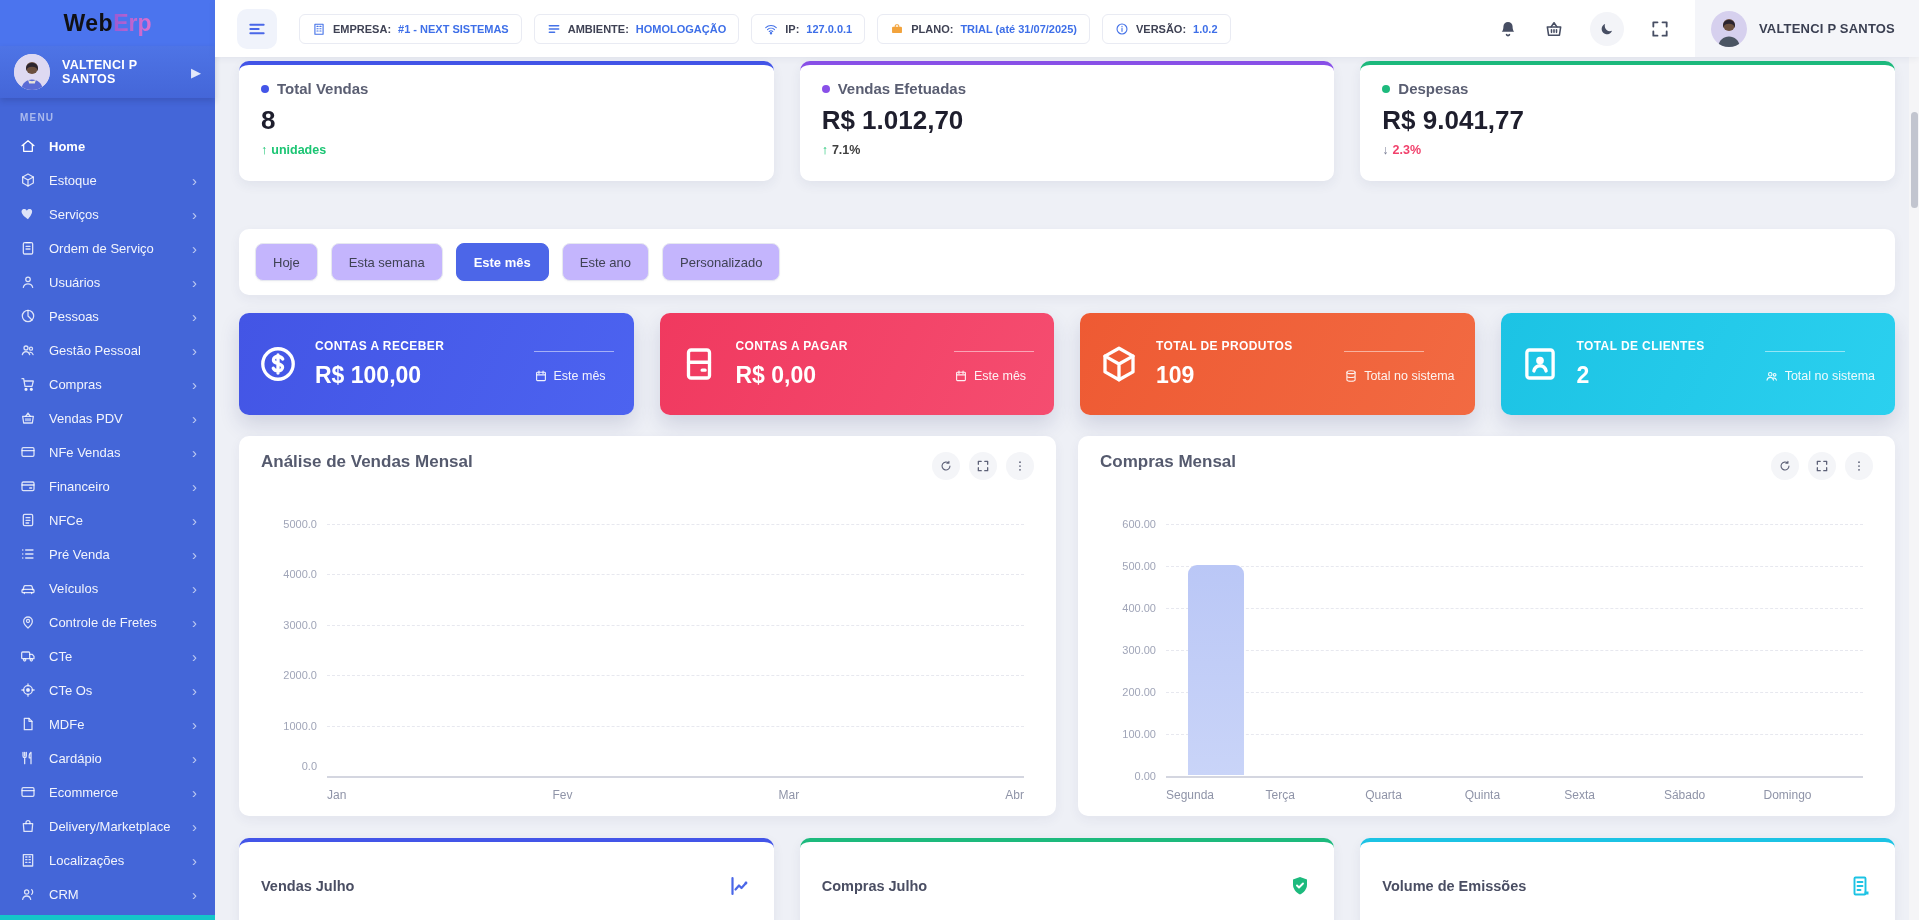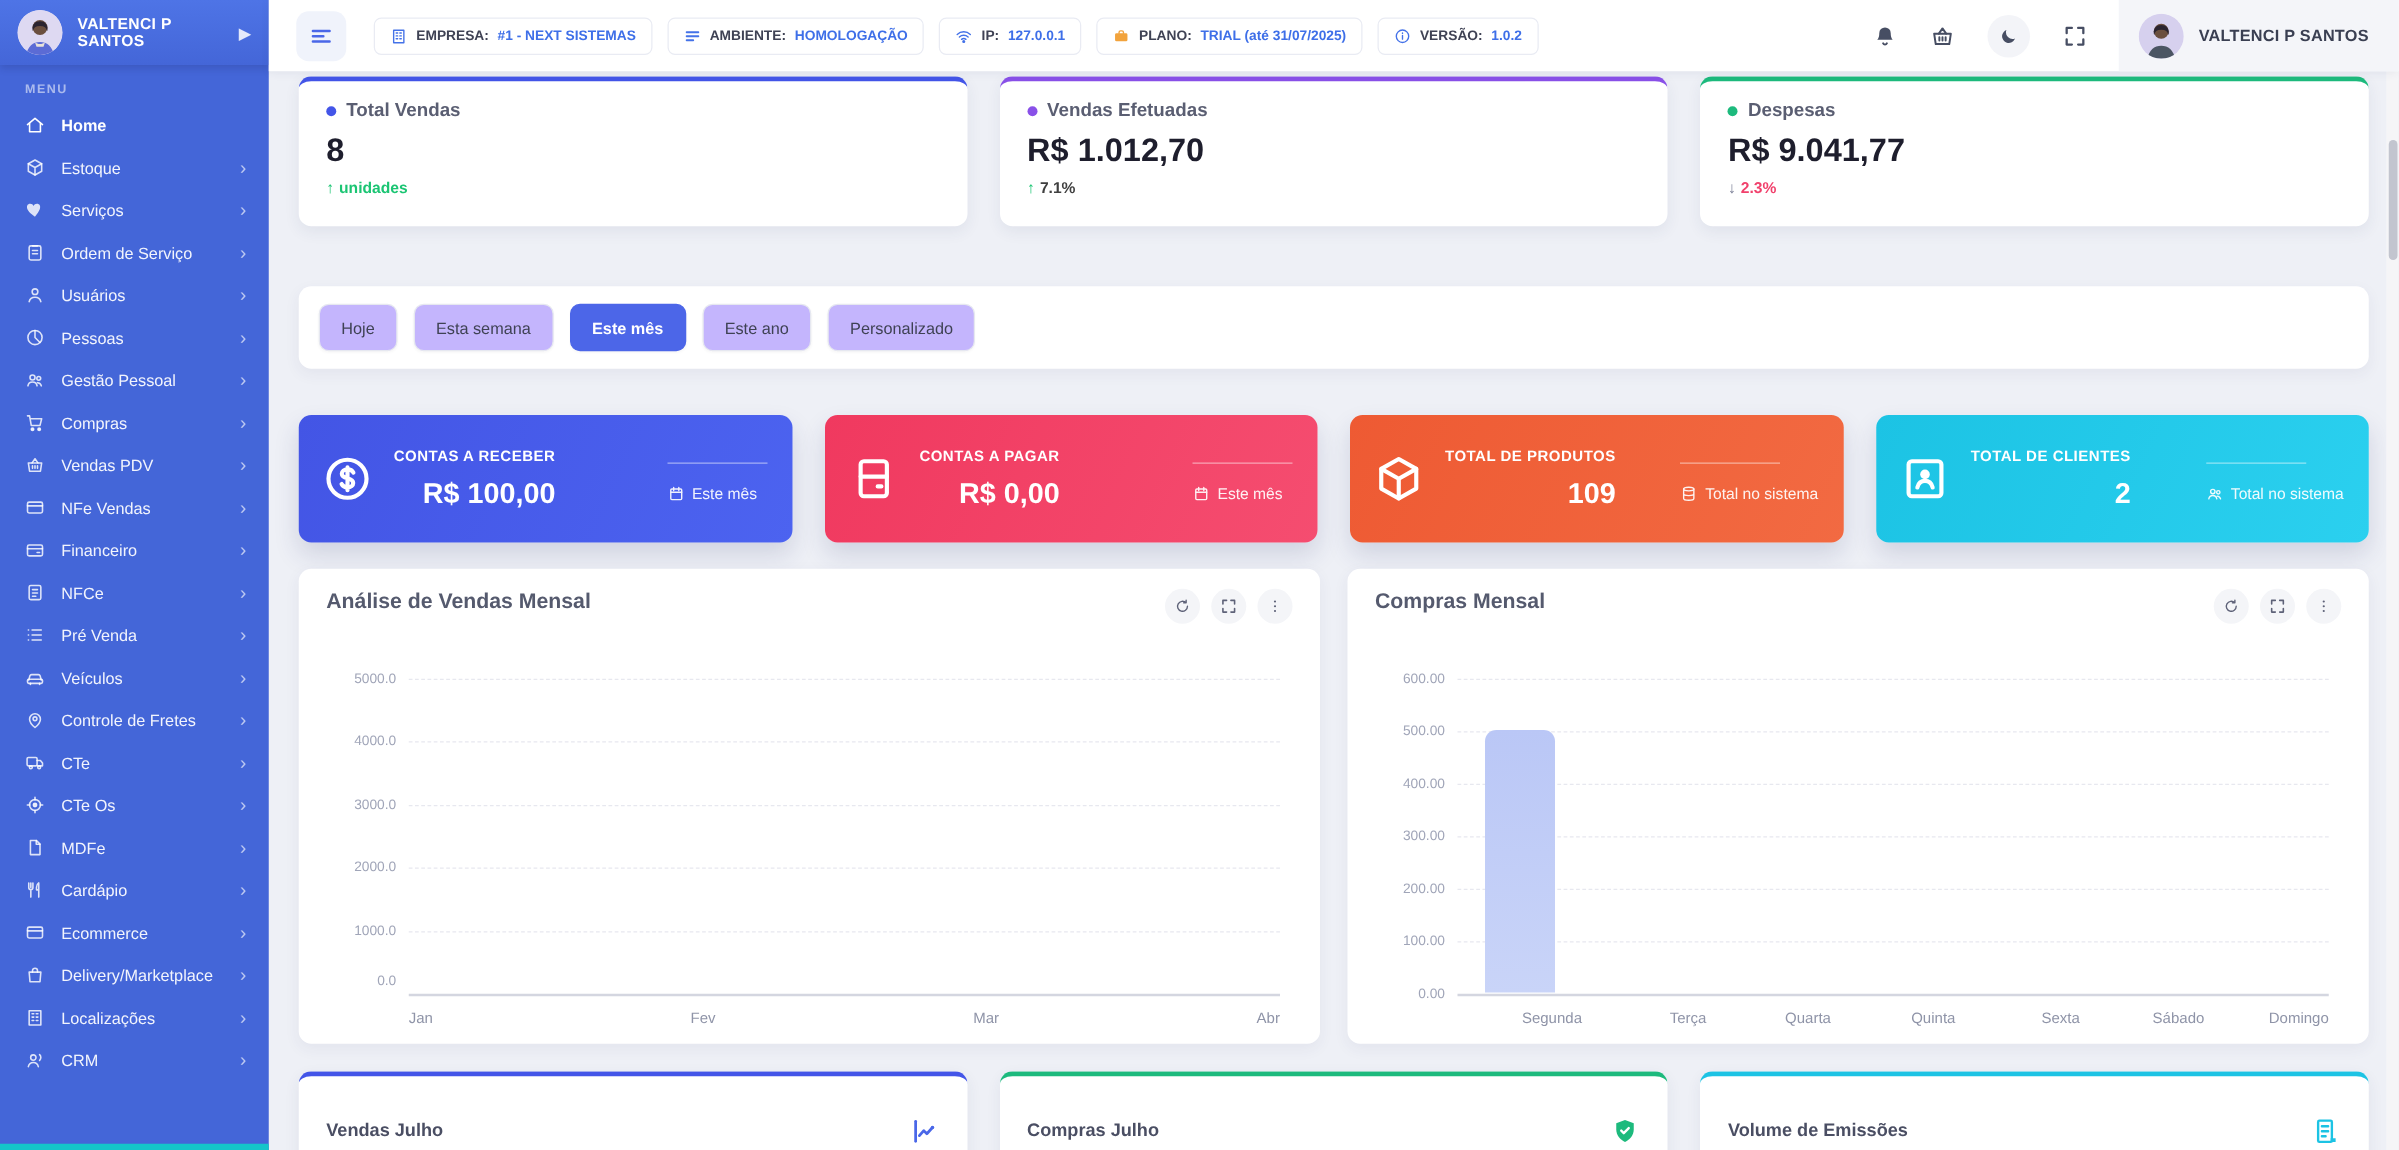--- a/index.html
+++ b/index.html
@@ -41,21 +41,21 @@
   .user-chip { height:57px; background:#f4f5f9; display:flex; align-items:center; gap:12px; padding:0 24px 0 16px; margin-left:12px; cursor:pointer; }
   .user-chip .name { font-size:13px; font-weight:bold; color:#3a3f52; letter-spacing:.2px; }
 
   
   .content { flex:1; padding:0 24px; overflow:hidden; }
   .grid3 { display:grid; grid-template-columns:repeat(3,1fr); gap:26px; }
   .grid4 { display:grid; grid-template-columns:repeat(4,1fr); gap:26px; }
   .grid2 { display:grid; grid-template-columns:repeat(2,1fr); gap:22px; }
   #stats  { margin-top:4px; }
   #filters{ margin-top:48px; }
-  #kpis   { margin-top:37px;text-align:right; }
+  #kpis   { margin-top:18px; }
   #charts { margin-top:21px; }
   #bottom { margin-top:22px; }
 
   .stat-card { background:#fff; border-radius:10px; border-top:4px solid #ccc; box-shadow:0 4px 12px rgba(45,55,100,.07); padding:15px 22px 16px; height:120px; }
   .stat-title-row { display:flex; align-items:center; gap:8px; }
   .stat-dot { width:8px; height:8px; border-radius:50%; }
   .stat-title { font-size:15px; font-weight:bold; color:#5a5e72; }
   .stat-value { font-size:26px; font-weight:bold; color:#1e1e2d; margin-top:8px; }
   .stat-trend { margin-top:7px; font-size:12.5px; font-weight:bold; display:flex; align-items:center; gap:4px; }
 
@@ -78,33 +78,37 @@
   .chart-act { width:28px; height:28px; border-radius:50%; border:none; background:#f4f5f8; color:#5e6278; display:flex; align-items:center; justify-content:center; cursor:pointer; }
   .plot { position:relative; margin-top:44px; height:252px; }
   .ytick-label { position:absolute; left:0; width:56px; text-align:right; font-size:11px; color:#a0a5b8; }
   .gridline { position:absolute; left:66px; right:10px; border-top:1.5px dashed #e7e8ef; }
   .gridline.axis { border-top:2px solid #d4d6e0; }
   .bars-layer { position:absolute; left:66px; right:10px; top:0; bottom:0; display:flex; }
   .bar-col { flex:1; position:relative; }
   .bar { position:absolute; bottom:1px; left:50%; transform:translateX(-50%); width:56px; border-radius:9px 9px 0 0; }
   .xlabels { margin:12px 10px 0 66px; display:flex; font-size:12px; color:#8f94a8; }
   .xlabels.edges { justify-content:space-between; }
-  .xlabels.cols > span { flex:1; text-align:right; }
+  .xlabels.cols > span { flex:1; text-align:left; }
 
   .bottom-card { background:#fff; border-radius:10px; border-top:4px solid #ccc; box-shadow:0 4px 12px rgba(45,55,100,.07); height:92px; padding:0 22px; display:flex; align-items:center; justify-content:space-between; }
   .bottom-title { font-size:14.5px; font-weight:bold; color:#4a4e63; }
 
   
   .page-scrollbar { position:absolute; right:0; top:0; width:10px; height:920px; background:#f5f5f7; }
   .page-scrollbar .thumb { position:absolute; top:112px; left:1.5px; width:7px; height:96px; border-radius:4px; background:#c2c5cf; }
 </style>
 </head>
 <body>
 
 <aside class="sidebar">
+  <div class="logo-band">
+    <span class="logo-web">Web</span>
+      <span class="logo-erp">Erp</span>
+  </div>
   <div class="side-user">
     <span class="avatar">
       <svg viewBox="0 0 36 36" width="36" height="36">
           <circle cx="18" cy="18" r="18" fill="#ded9f2"></circle>
           <circle cx="18" cy="14" r="6" fill="#6b4f3f"></circle>
           <path d="M18 9c-4 0-6 2.6-6 6 0 .8.1 1.4.3 2 .4-2.8 2.3-4.2 5.7-4.2s5.3 1.4 5.7 4.2c.2-.6.3-1.2.3-2 0-3.4-2-6-6-6z" fill="#2b2430"></path>
           <path d="M7 36c1-7 5.5-10.5 11-10.5S28 29 29 36z" fill="#5b6bd5"></path>
           <path d="M14 25.8c1 .9 2.5 1.4 4 1.4s3-.5 4-1.4l-1.2 3.6h-5.6z" fill="#e8e2d8"></path>
         </svg>
     </span>

